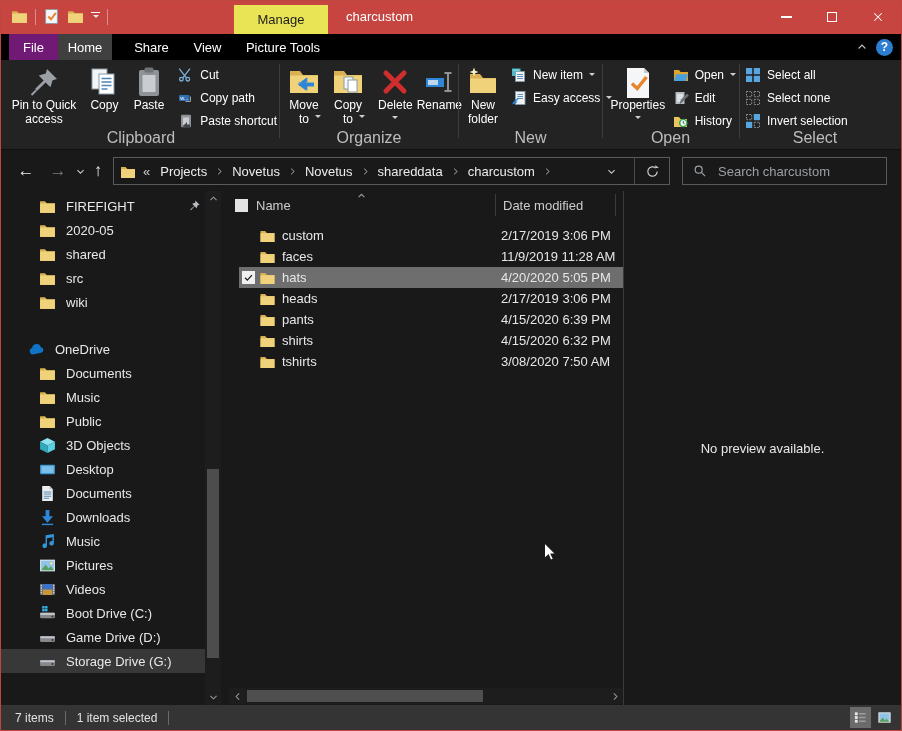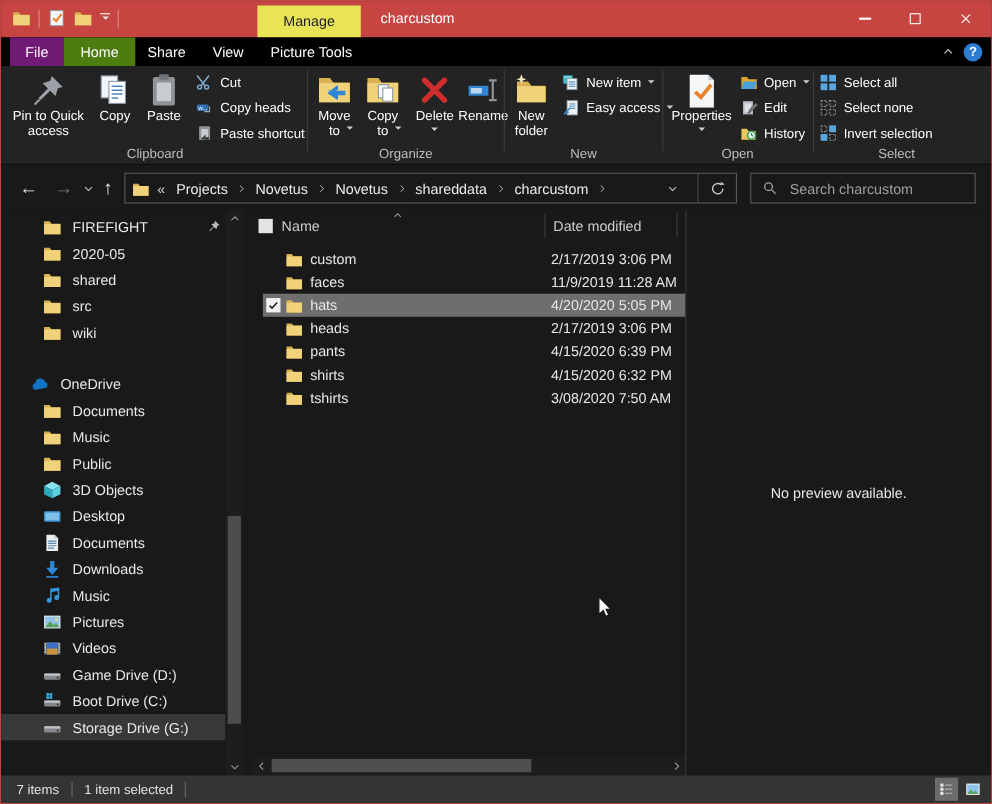--- a/index.html
+++ b/index.html
@@ -20,31 +20,31 @@
     font-size:13px;display:flex;align-items:center;justify-content:center}
   .win-title{position:absolute;left:345px;top:0;height:30px;display:flex;align-items:center;color:#fff;font-size:13px}
   .win-controls{position:absolute;right:0;top:0;height:31px;display:flex}
   .wbtn{width:46px;height:100%;display:flex;align-items:center;justify-content:center}
   .glyph-min{width:11px;height:2px;background:#fff}
   .glyph-max{width:10px;height:10px;border:1.5px solid #fff;box-sizing:border-box}
   
   .tabrow{position:absolute;top:33px;left:0;right:0;height:26px;background:#000}
   .tab{position:absolute;top:0;height:26px;display:flex;align-items:center;justify-content:center;color:#fff;font-size:13px}
   .tab-file{left:8px;width:49px;background:#701a75}
-  .tab-home{left:57px;width:65px;background:#4d7c0f}
+  .tab-home{left:57px;width:54px;background:#404040}
   .tab-share{left:122px;width:57px}
   .tab-view{left:179px;width:55px}
   .tab-picture{left:234px;width:96px}
   .ribbon-toggles{position:absolute;right:8px;top:0;height:26px;display:flex;align-items:center;gap:8px}
   .help-btn{width:17px;height:17px;border-radius:50%;background:#2d7dd2;color:#fff;font-size:12px;font-weight:bold;
     display:flex;align-items:center;justify-content:center}
   
   .ribbon{position:absolute;top:59px;left:0;right:0;height:89px;background:#232323}
   .rgroup{position:absolute;top:2px;bottom:0;display:flex;align-items:flex-start}
-  .rgl{position:absolute;bottom:2px;left:0;right:0;text-align:center;color:#bdbdbd;font-size:12px}
+  .rgl{position:absolute;bottom:2px;left:0;right:0;text-align:center;color:#bdbdbd;font-size:16px}
   .rsep{position:absolute;top:4px;height:74px;width:1px;background:#3d3d3d}
   .rbig{display:flex;flex-direction:column;align-items:center;padding:2px 2px;color:#fff;font-size:12px;
     text-align:center;line-height:1.15}
   .rbig .ric{height:35px;display:flex;align-items:center}
   .rbig .ric svg{width:32px;height:32px}
   .rcol{display:flex;flex-direction:column;margin-left:6px;margin-top:1px}
   .rsmall{display:flex;align-items:center;gap:6px;color:#fff;font-size:12px;height:23px;white-space:nowrap}
   .rsmall svg{width:16px;height:16px}
   .rsmall .caret{margin-top:2px}
   .lblw{width:74px}.lbln{width:40px}
@@ -239,21 +239,21 @@
           <span>Cut</span>
         </div>
         <div class="rsmall">
           <span>
               <svg viewBox="0 0 16 16">
                 <rect x="1" y="5" width="10.5" height="6" rx="1" fill="#2f6fb2"></rect>
                 <text x="2.2" y="9.8" font-size="5.5" fill="#fff" font-family="sans-serif">w...</text>
                 <path d="M12.5 6.5v5h-5" fill="none" stroke="#9aa0a5" stroke-width="1"></path>
               </svg>
             </span>
-          <span>Copy heads</span>
+          <span>Copy path</span>
         </div>
         <div class="rsmall">
           <span>
               <svg viewBox="0 0 16 16">
                 <rect x="3" y="1.8" width="10" height="12.5" rx="1" fill="#8f9397"></rect>
                 <rect x="5" y="4.4" width="6" height="7.5" fill="#c9cdd1"></rect>
                 <path d="M4.5 13.5 9 9v2.6h3v2.9z" fill="#3f4447"></path>
               </svg>
             </span>
           <span>Paste shortcut</span>
@@ -728,44 +728,44 @@
               </g>
             </svg>
           </span>
           <span>Videos</span>
           <span class="spin"></span>
         </div>
 
         <div class="srow ind2">
           <span class="sic">
             <svg viewBox="0 0 16 16">
-              <rect x="1" y="6.8" width="14" height="5.4" rx="1.2" fill="#85898d"></rect>
-              <rect x="1" y="6.8" width="14" height="2" rx="1" fill="#c0c4c7"></rect>
-              <circle cx="12.7" cy="10.4" r=".9" fill="#2e3234"></circle>
-            </svg>
-          </span>
-          <span>Game Drive (D:)</span>
-          <span class="spin"></span>
-        </div>
-
-        <div class="srow ind2">
-          <span class="sic">
-            <svg viewBox="0 0 16 16">
               <g fill="#35b1e8">
                 <rect x="3" y="1" width="2.3" height="2.3"></rect>
                 <rect x="5.7" y="1" width="2.3" height="2.3"></rect>
                 <rect x="3" y="3.7" width="2.3" height="2.3"></rect>
                 <rect x="5.7" y="3.7" width="2.3" height="2.3"></rect>
               </g>
               <rect x="1" y="7.4" width="14" height="5" rx="1.2" fill="#85898d"></rect>
               <rect x="1" y="7.4" width="14" height="1.9" rx="1" fill="#c0c4c7"></rect>
               <circle cx="12.7" cy="10.8" r=".9" fill="#2e3234"></circle>
             </svg>
           </span>
           <span>Boot Drive (C:)</span>
+          <span class="spin"></span>
+        </div>
+
+        <div class="srow ind2">
+          <span class="sic">
+            <svg viewBox="0 0 16 16">
+              <rect x="1" y="6.8" width="14" height="5.4" rx="1.2" fill="#85898d"></rect>
+              <rect x="1" y="6.8" width="14" height="2" rx="1" fill="#c0c4c7"></rect>
+              <circle cx="12.7" cy="10.4" r=".9" fill="#2e3234"></circle>
+            </svg>
+          </span>
+          <span>Game Drive (D:)</span>
           <span class="spin"></span>
         </div>
 
         <div class="srow sel ind2">
           <span class="sic">
             <svg viewBox="0 0 16 16">
               <rect x="1" y="6.8" width="14" height="5.4" rx="1.2" fill="#85898d"></rect>
               <rect x="1" y="6.8" width="14" height="2" rx="1" fill="#c0c4c7"></rect>
               <circle cx="12.7" cy="10.4" r=".9" fill="#2e3234"></circle>
             </svg>

